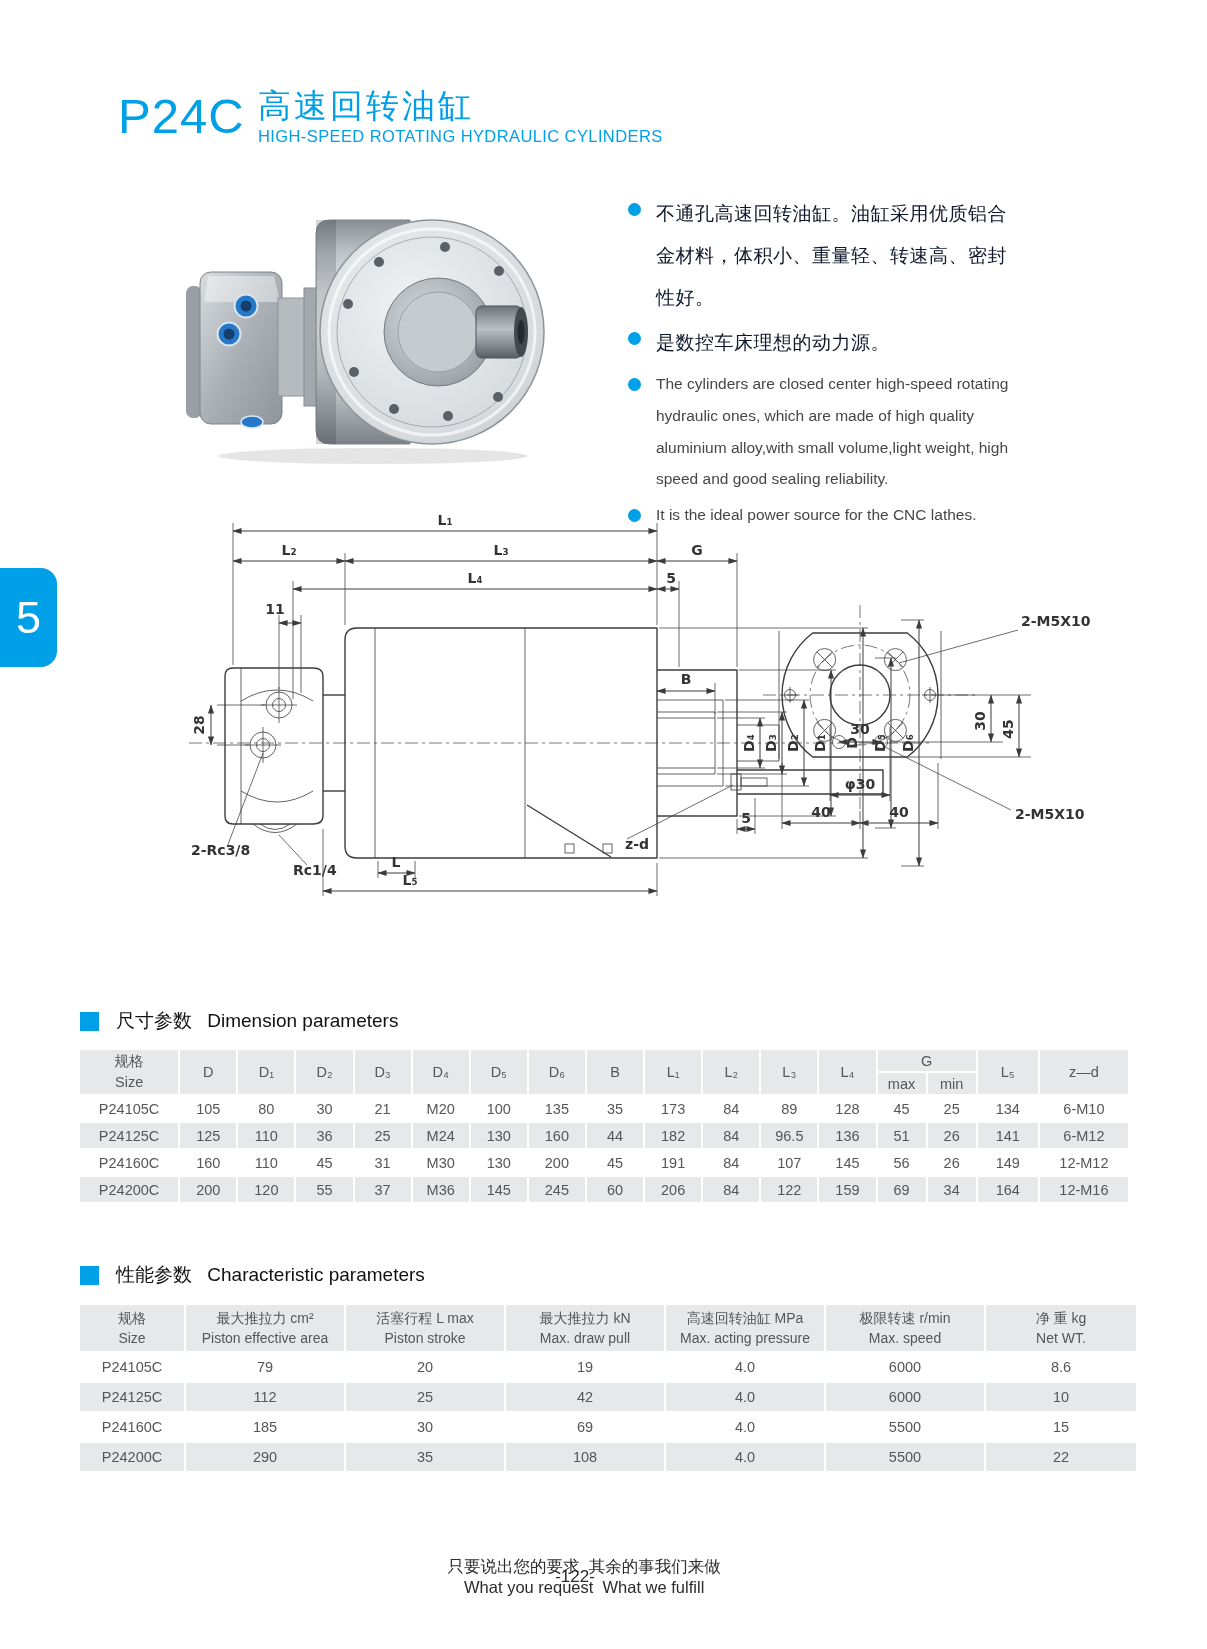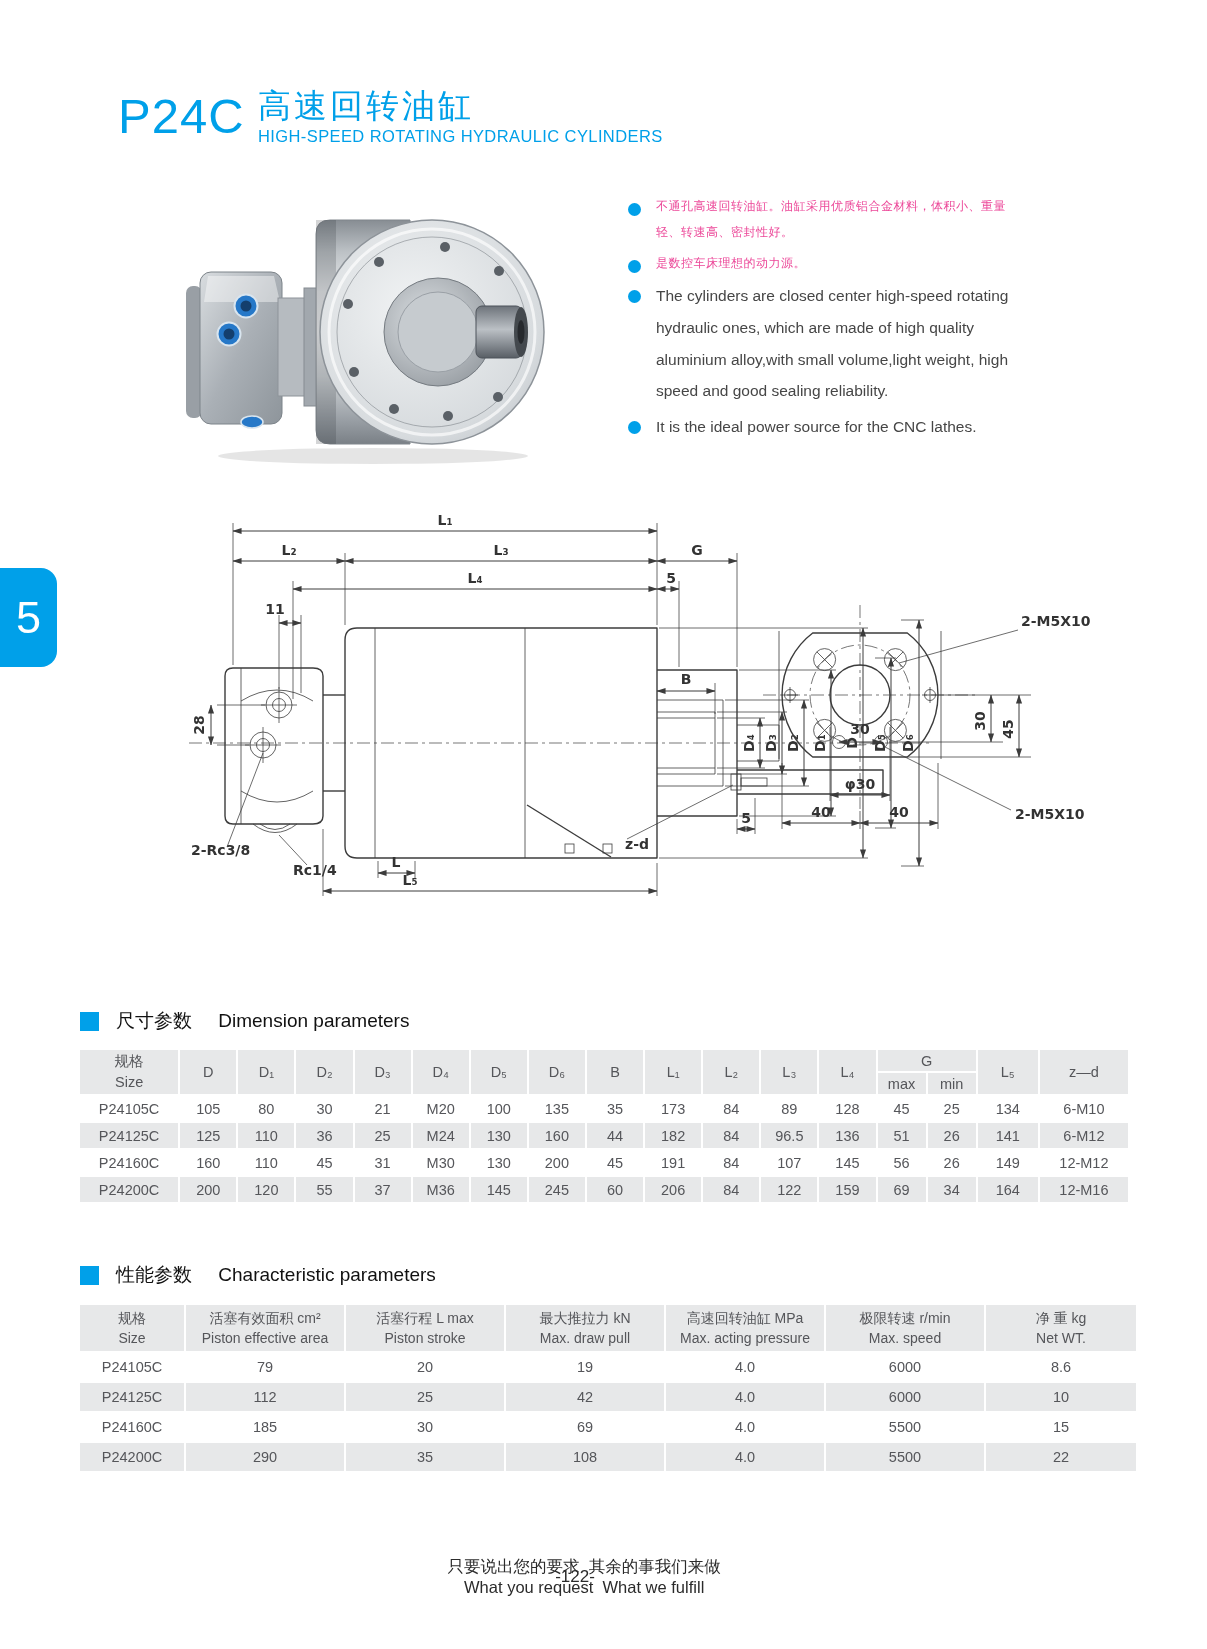--- a/index.html
+++ b/index.html
@@ -13,28 +13,28 @@
   .title-en{left:258px;top:127px;font-size:16.5px;color:#00a0e9;letter-spacing:.4px;}
 
   
   .side-tab{left:0;top:568px;width:57px;height:99px;background:#00a0e9;border-radius:0 16px 16px 0;
             display:flex;align-items:center;justify-content:center;color:#fff;font-size:45px;}
 
   
   .features{left:628px;top:193px;width:392px;}
   .feat{display:flex;gap:15px;margin-bottom:4px;}
   .feat .dot{flex:none;width:13px;height:13px;border-radius:50%;background:#00a0e9;margin-top:10px;}
-  .feat p{margin:0;font-size:12px;line-height:2.2;color:#ec4899;letter-spacing:.5px;}
+  .feat p{margin:0;font-size:19px;line-height:2.2;color:#0f172a;letter-spacing:.5px;}
   .feat.en p{font-size:15.5px;line-height:2.05;color:#464646;letter-spacing:0;}
 
   
   .section{display:flex;align-items:center;gap:17px;}
   .section .sq{width:19px;height:19px;background:#00a0e9;}
   .section .t{font-size:19px;color:#111;}
-  .section .t .en{margin-left:21px;}
+  .section .t .en{margin-left:10px;}
 
   
   table.tbl{border-collapse:separate;border-spacing:2px;table-layout:fixed;}
   table.tbl th,table.tbl td{background:#e7e8e9;font-weight:normal;color:#55565a;
       text-align:center;vertical-align:middle;padding:0;font-size:14.5px;}
   table.tbl thead th{height:21px;}
   table.tbl tbody tr:nth-child(odd) td{background:#ffffff;}
   table.tbl tbody td{height:25px;}
   table.dim{width:1052px;}
   table.chr{width:1052px;}
@@ -484,21 +484,21 @@
         <col style="width:158px;">
         <col style="width:150px;">
     </colgroup>
     <thead>
       <tr>
         <th class="hdr2">
           <div>规格</div>
             <div>Size</div>
           </th>
         <th class="hdr2">
-          <div>活塞有效面积 cm²</div>
+          <div>最大推拉力 cm²</div>
             <div>Piston effective area</div>
           </th>
         <th class="hdr2">
           <div>活塞行程 L max</div>
             <div>Piston stroke</div>
           </th>
         <th class="hdr2">
           <div>最大推拉力 kN</div>
             <div>Max. draw pull</div>
           </th>

